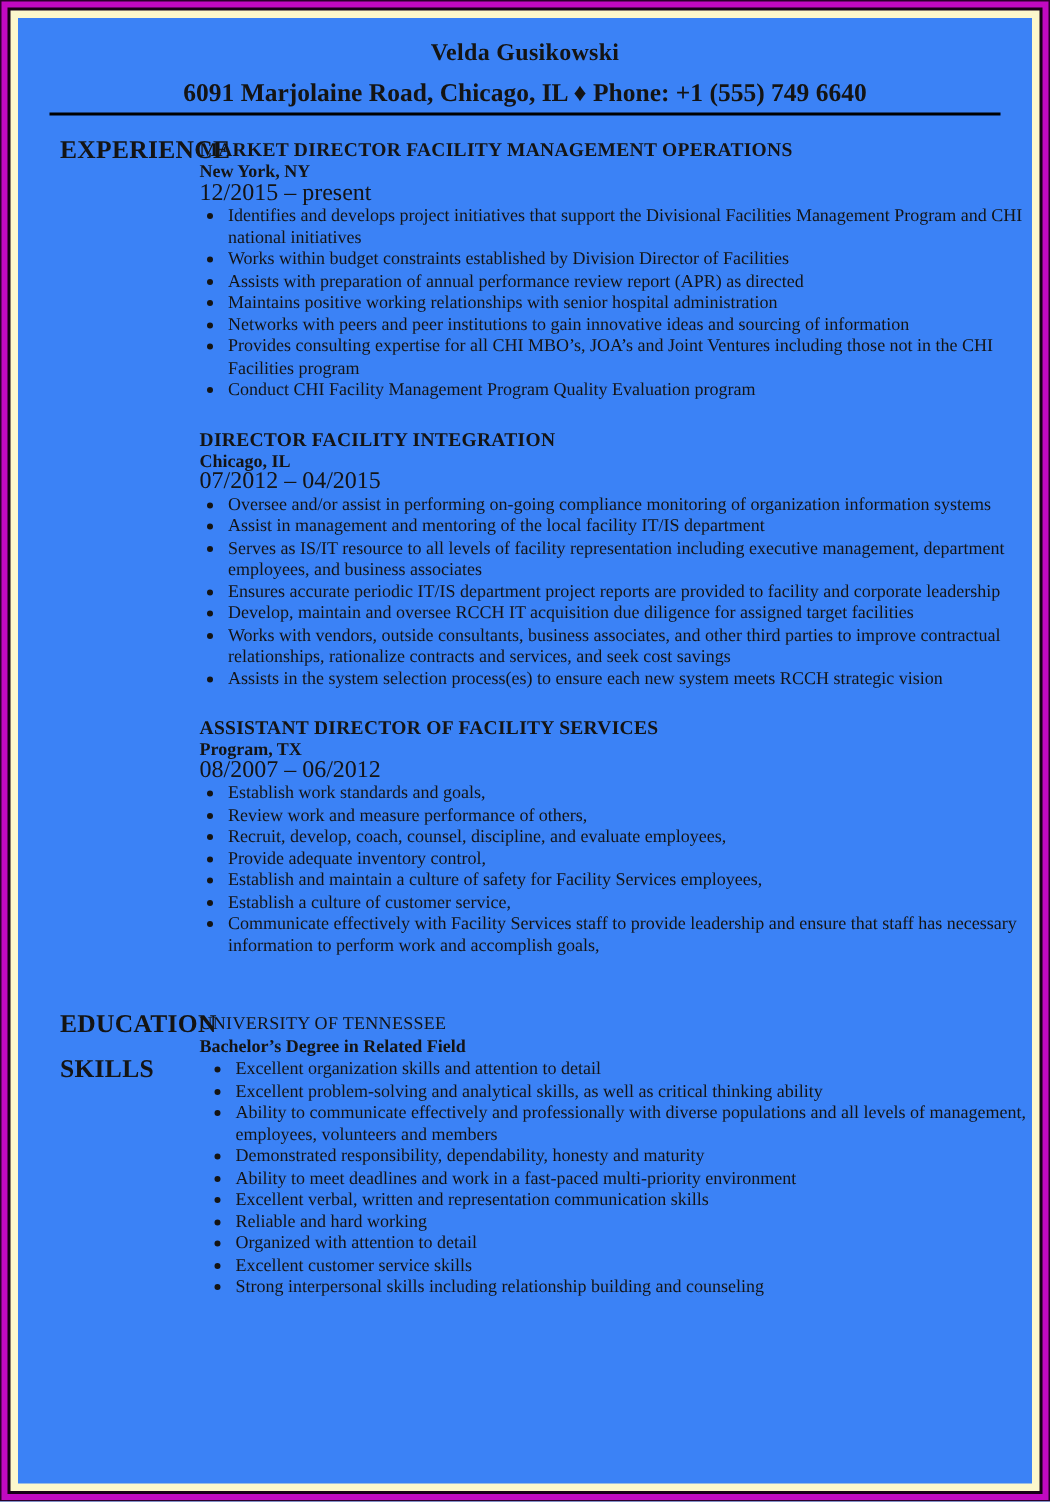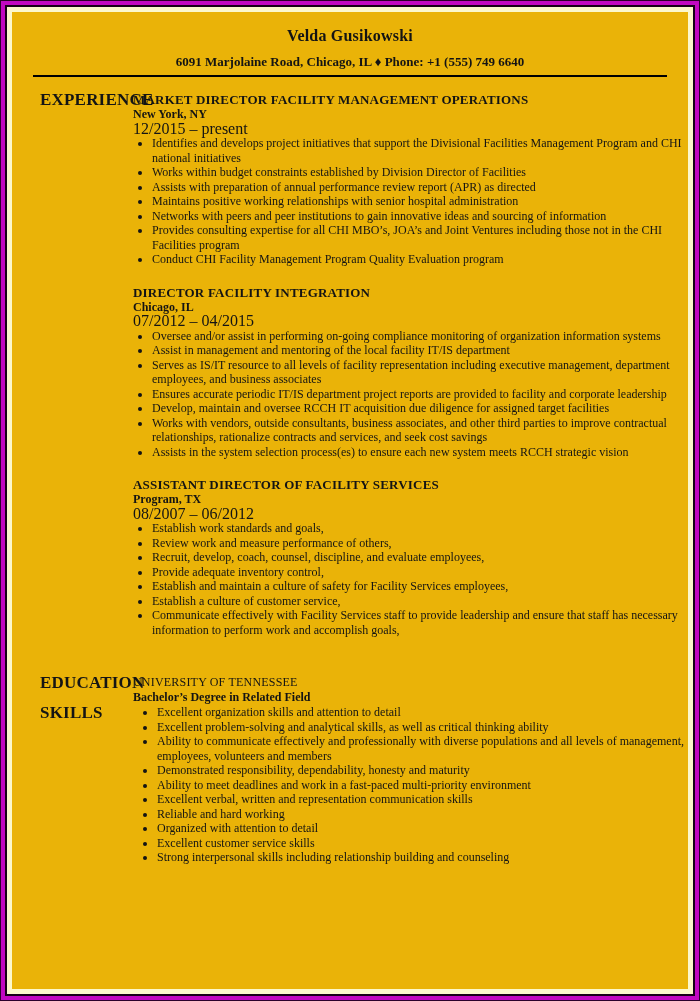--- a/index.html
+++ b/index.html
@@ -3,25 +3,25 @@
 <meta charset="utf-8">
 <style>
   * { margin: 0; padding: 0; box-sizing: border-box; }
   html, body { background: #ffffff; }
   body { font-family: "Liberation Serif", "DejaVu Serif", serif; color: #141414; }
 
   .frame-outer  { width: 700px; height: 1001px; background: #2b002b; padding: 1px; }
   .frame-mag    { width: 100%; height: 100%; background: #c109c1; padding: 4px; }
   .frame-dark   { width: 100%; height: 100%; background: #170017; padding: 2px; }
   .frame-cream  { width: 100%; height: 100%; background: #fcf8cc; padding: 5px; }
-  .page         { width: 100%; height: 100%; background: #eab308; overflow: hidden; }
+  .page         { width: 100%; height: 100%; background: #3b82f6; overflow: hidden; }
 
   .header { padding-top: 14px; text-align: center; }
   .name    { font-size: 16px; line-height: 20px; font-weight: bold; letter-spacing: 0.2px; }
-  .contact { margin-top: 9px; font-size: 13px; line-height: 14px; font-weight: bold; }
+  .contact { margin-top: 9px; font-size: 17px; line-height: 14px; font-weight: bold; }
   .divider { height: 2px; background: #000; margin: 6px 21px 0 21px; }
 
   .body-area { margin-top: 15px; }
 
   .row { display: flex; }
   .label-col {
     width: 121px; flex: 0 0 121px; padding-left: 28px;
     font-weight: bold; font-size: 17px; line-height: 15px; letter-spacing: 0.2px;
   }
   .content-col { flex: 1 1 auto; padding-right: 0; font-size: 12px; line-height: 14.5px; }

